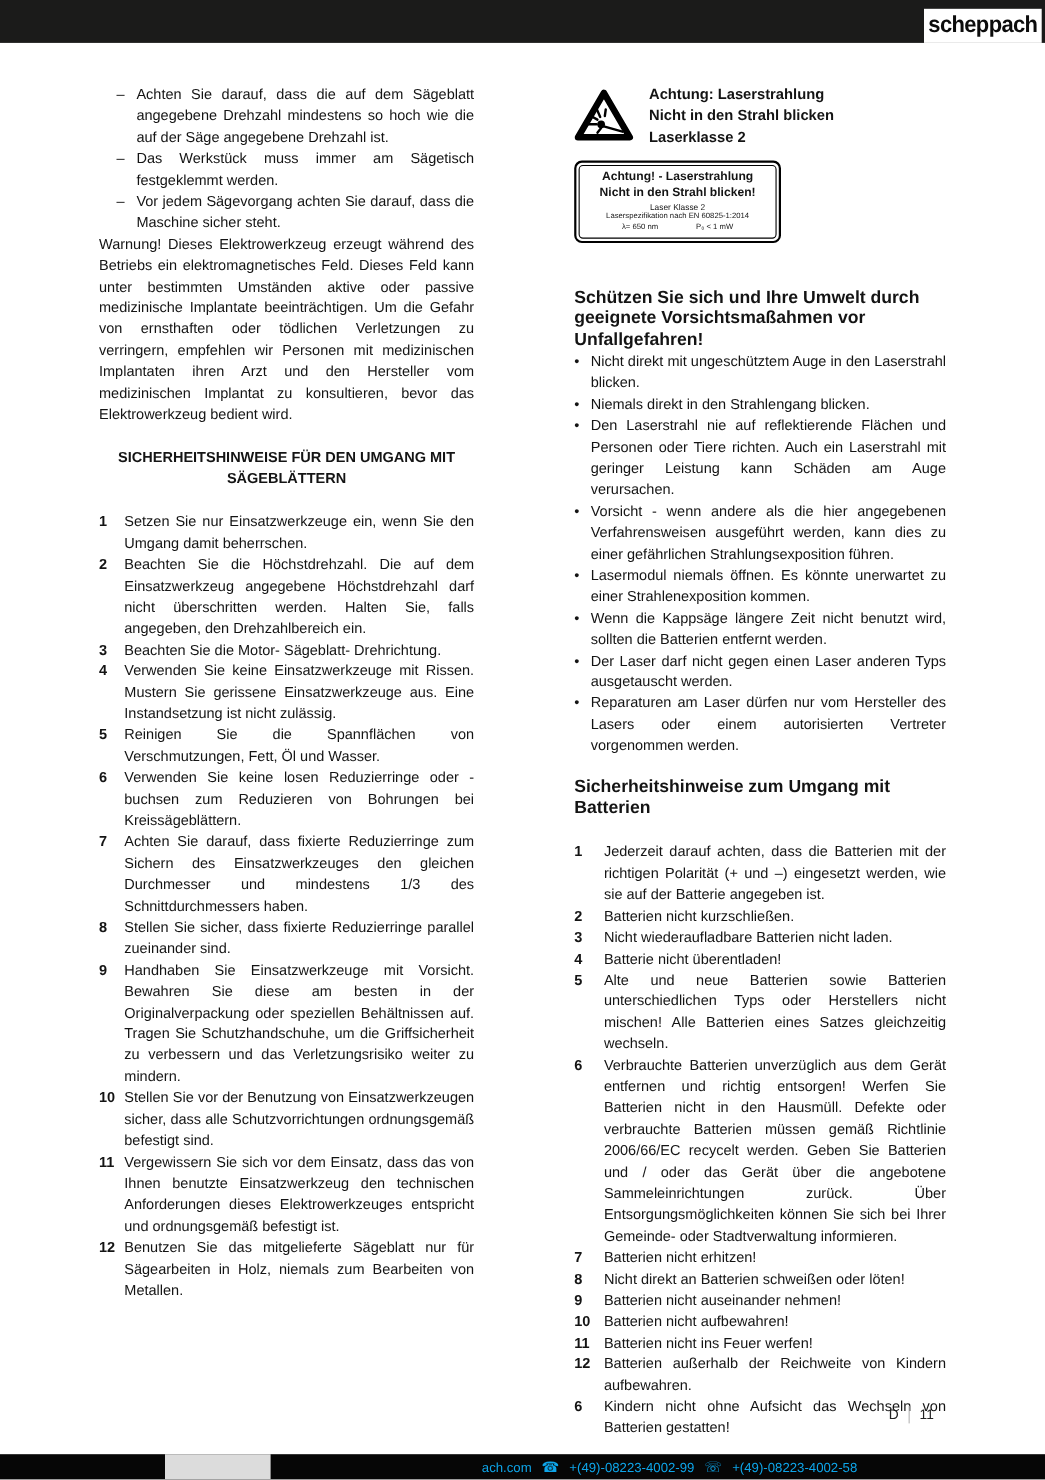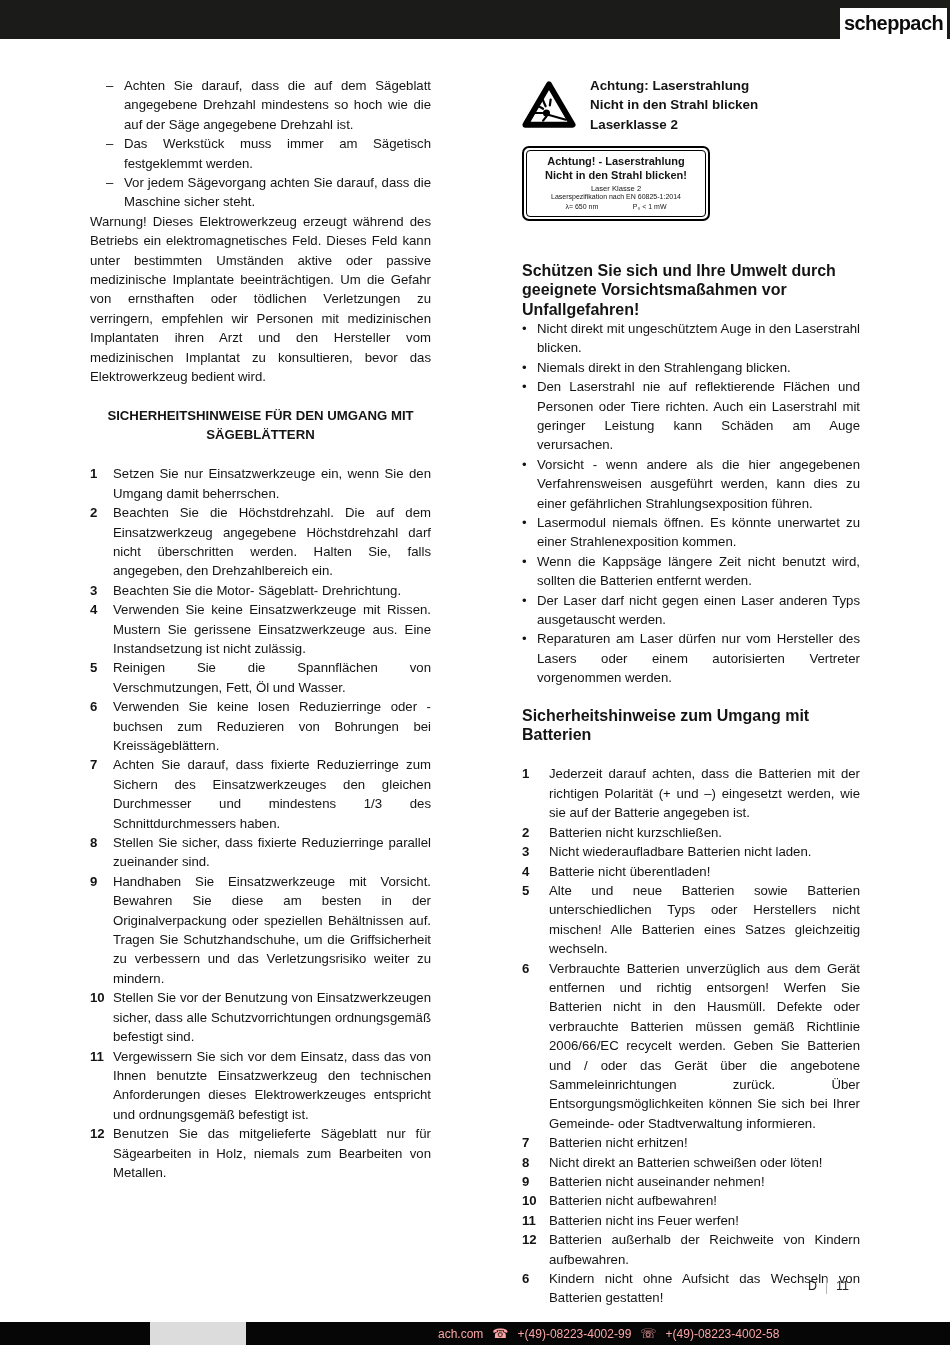--- a/index.html
+++ b/index.html
@@ -51,21 +51,21 @@
 
   
   .pageno{position:absolute;top:1278px;right:101px;display:flex;align-items:center;gap:9px;
           font-size:12.5px;color:#222}
   .pageno .sep{width:1px;height:16px;background:#b5b5b5}
 
   
   .bottombar{position:absolute;left:0;bottom:0;width:950px;height:23px;background:#060606}
   .bottombar .notch{position:absolute;left:150px;top:0;width:96px;height:23px;background:#dcdcdc}
   .contact{position:absolute;left:438px;top:0;height:23px;display:flex;align-items:center;gap:9px;
-           color:#fca5a5;font-size:12px;white-space:nowrap}
+           color:#0ea5e9;font-size:12px;white-space:nowrap}
   .contact .icn{font-size:13px;line-height:1}
 </style>
 </head>
 <body>
 
 <div class="page">
 
   <div class="topbar">
     <div class="logo">
       <span>scheppach</span>

